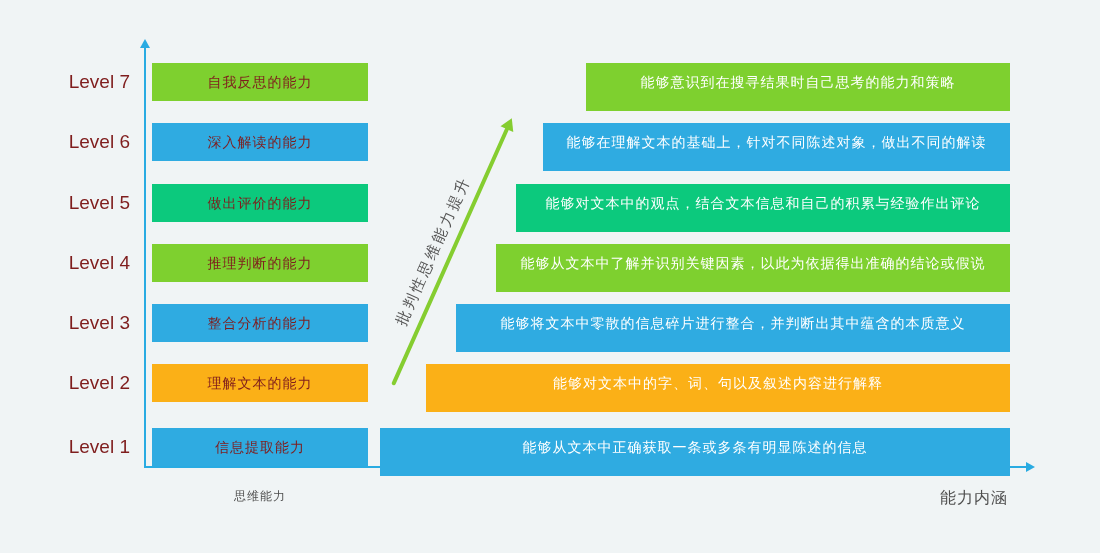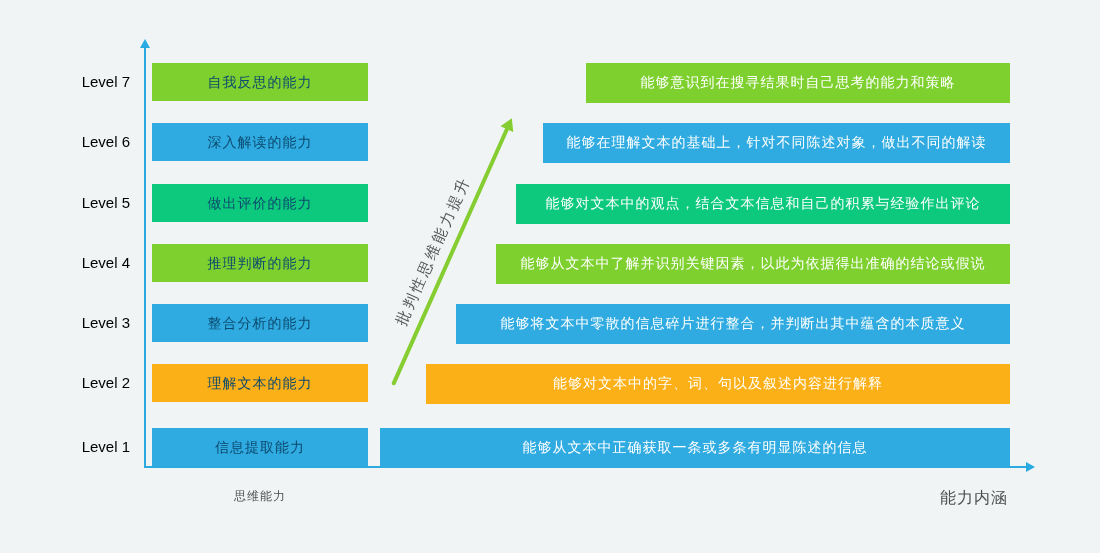--- a/index.html
+++ b/index.html
@@ -46,29 +46,29 @@
   .row-1{top:123px;}
   .row-2{top:184px;}
   .row-3{top:244px;}
   .row-4{top:304px;}
   .row-5{top:364px;padding-left:48px;}
   .row-6{top:428px;}
 
   .lvl{
     position:absolute;left:20px;top:0;width:110px;
     line-height:38px;text-align:right;
-    font-size:15px;color:#000000;
+    font-size:19px;color:#7f1d1d;
   }
   .ability{
     position:absolute;left:152px;top:0;width:216px;height:38px;
     line-height:38px;text-align:center;
-    font-size:14px;color:#0c4a6e;letter-spacing:1px;
+    font-size:14px;color:#7f1d1d;letter-spacing:1px;
   }
   .desc{
-    position:absolute;top:0;right:90px;height:40px;
+    position:absolute;top:0;right:90px;height:48px;
     line-height:38px;text-align:center;
     font-size:14px;color:#ffffff;letter-spacing:1px;
     white-space:nowrap;overflow:hidden;
   }
   .row-0 .desc{left:586px;}
   .row-1 .desc{left:543px;}
   .row-2 .desc{left:516px;}
   .row-3 .desc{left:496px;}
   .row-4 .desc{left:456px;}
   .row-5 .desc{left:426px;}

